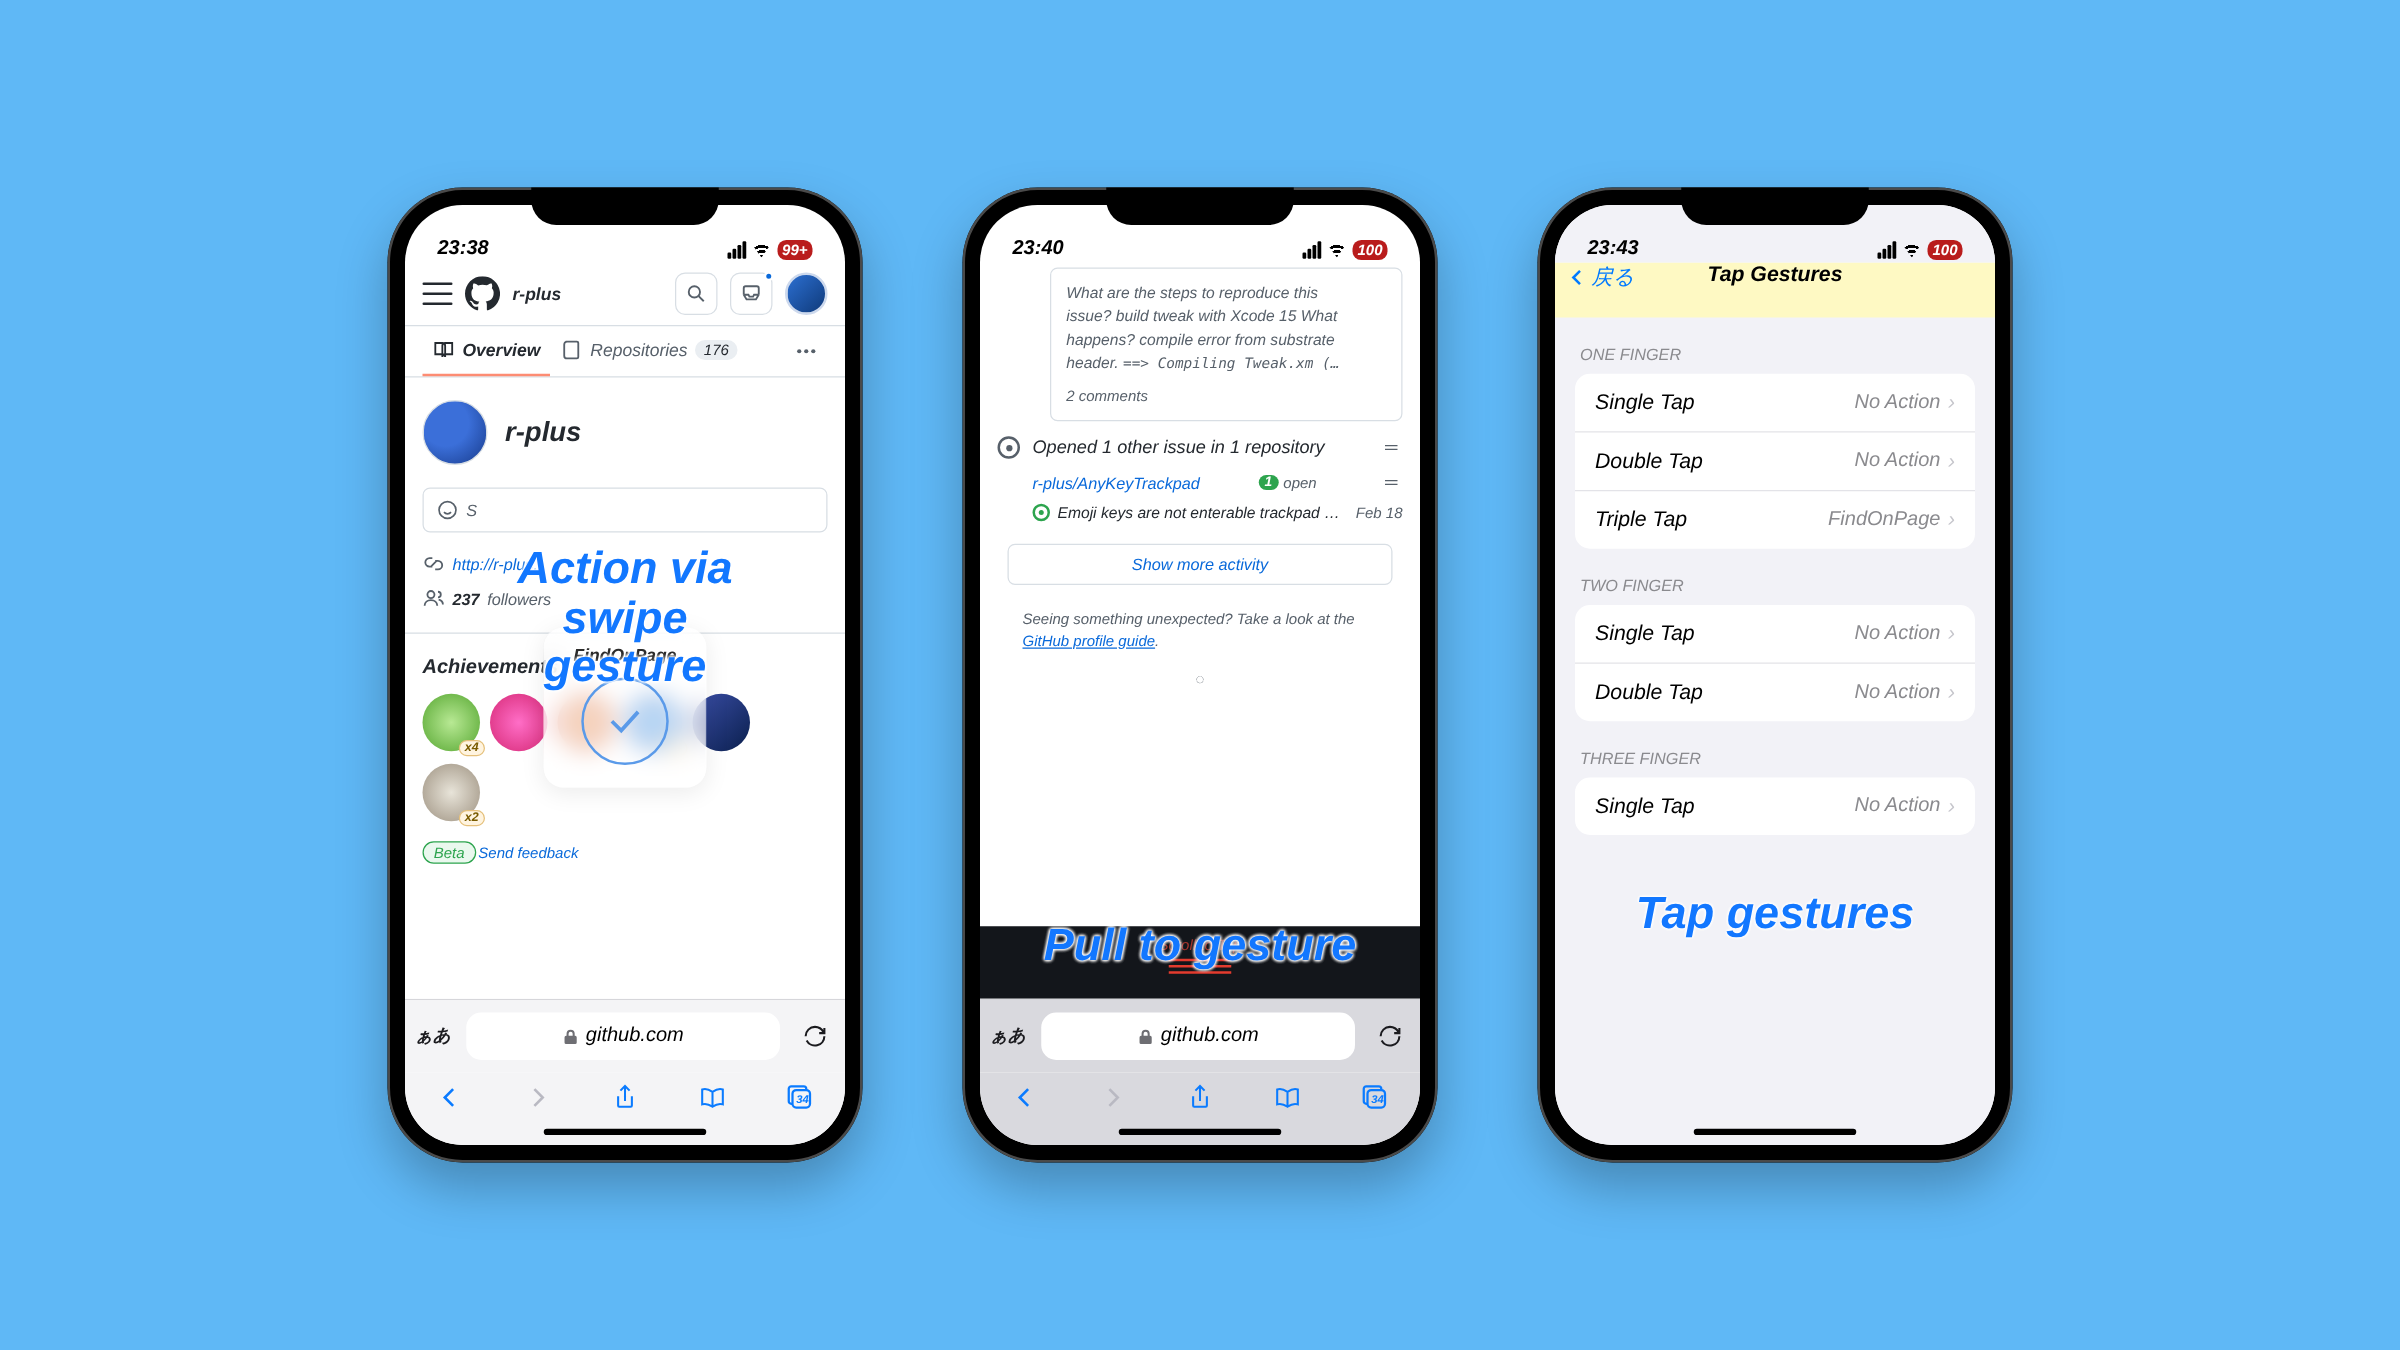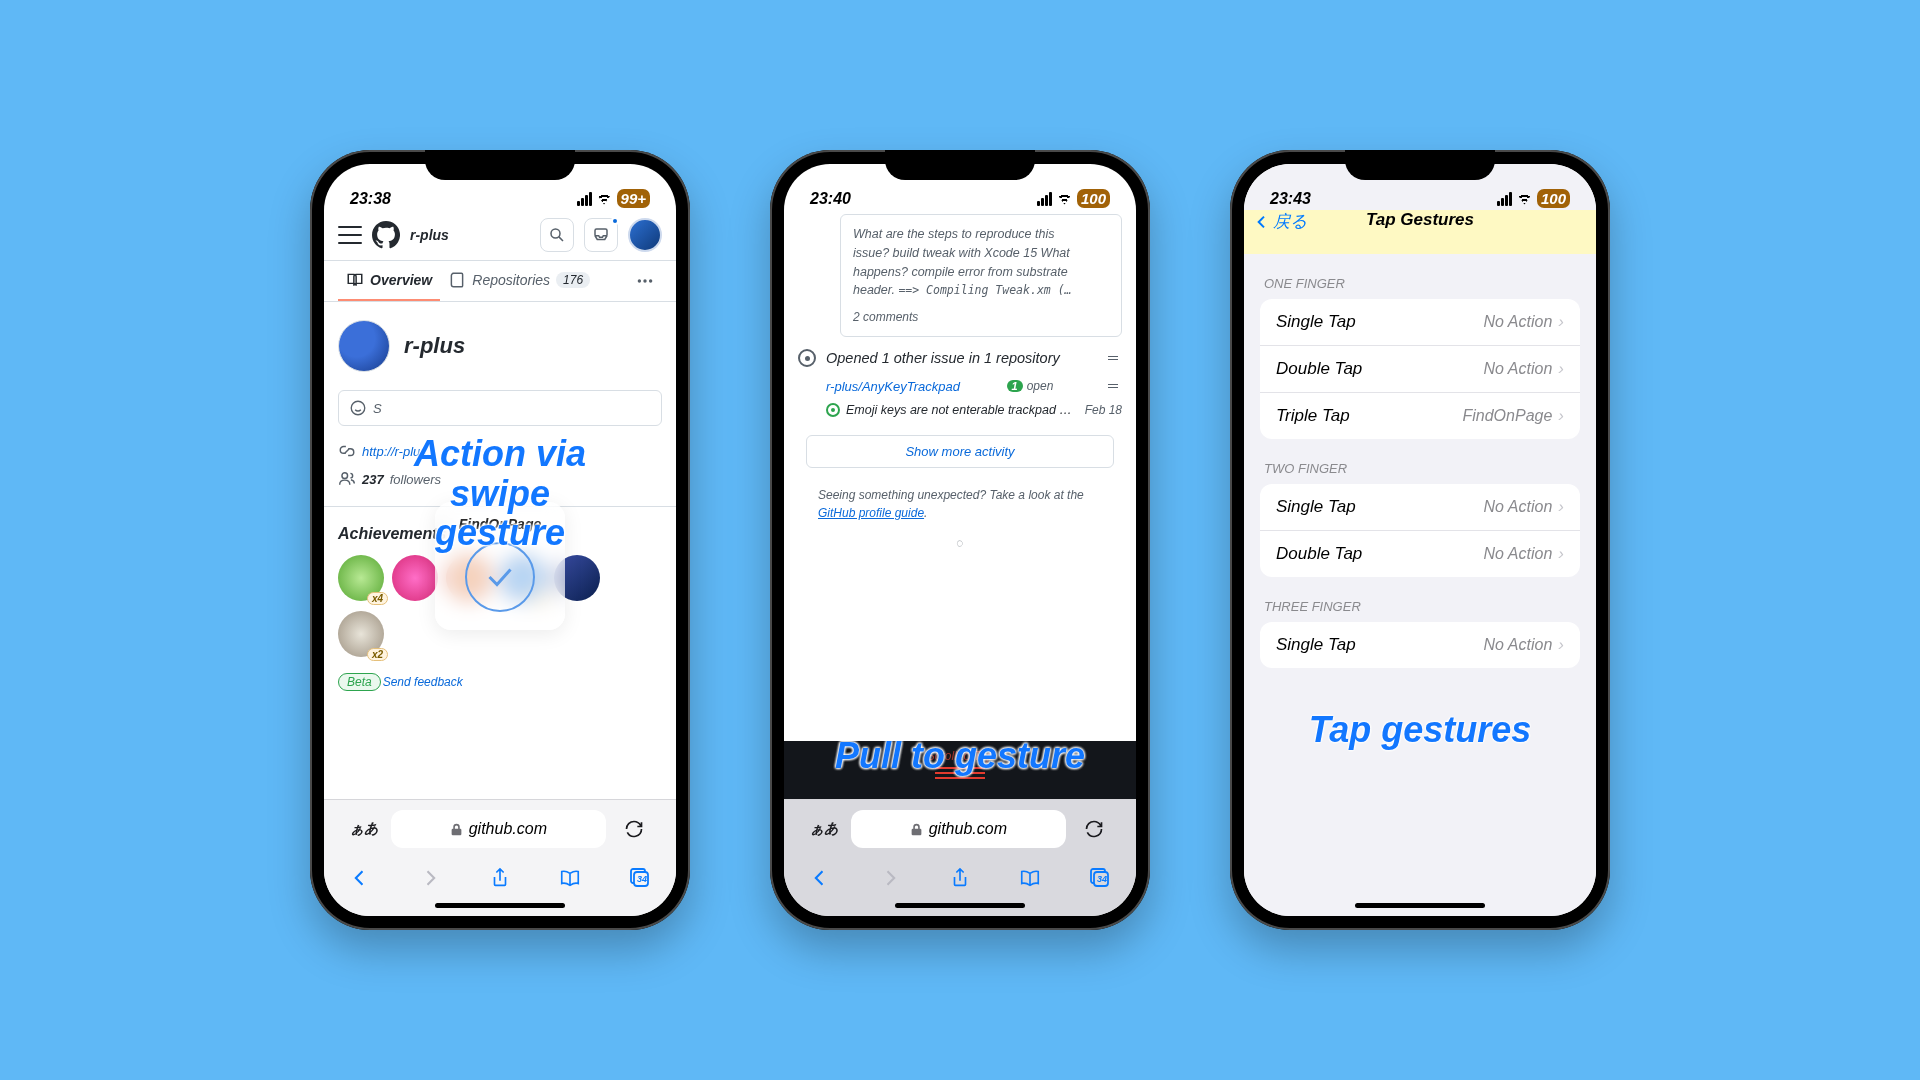--- a/index.html
+++ b/index.html
@@ -14,21 +14,21 @@
   .status-right { display:flex; align-items:center; gap:4px; }
   .sig { display:flex; gap:1px; align-items:flex-end; }
   .sig span { width:3px; background:#000; border-radius:1px; }
   .sig span:nth-child(1){height:5px}.sig span:nth-child(2){height:8px}.sig span:nth-child(3){height:11px}.sig span:nth-child(4){height:14px}
   .wifi { width:17px; height:12px; background:
     radial-gradient(circle at 50% 100%, #000 2px, transparent 2px),
     radial-gradient(circle at 50% 100%, transparent 4px, #000 4px, #000 6px, transparent 6px),
     radial-gradient(circle at 50% 100%, transparent 8px, #000 8px, #000 10px, transparent 10px);
     clip-path:polygon(0 0,100% 0,50% 100%);
   }
-  .batt { background:#a16207; color:#fff; font-size:15px; font-weight:700; padding:1px 4px; border-radius:7px; }
+  .batt { background:#b91c1c; color:#fff; font-size:12px; font-weight:700; padding:1px 4px; border-radius:7px; }
 
   .content { flex:1; overflow:hidden; position:relative; background:#fff; }
   .homebar { position:absolute; bottom:8px; left:50%; transform:translateX(-50%); width:130px; height:5px; background:#000; border-radius:3px; z-index:60; }
 
   
   .gh-header { display:flex; align-items:center; gap:10px; padding:8px 14px; border-bottom:1px solid #d8dee4; }
   .gh-burger { width:24px; height:18px; display:flex; flex-direction:column; justify-content:space-between; }
   .gh-burger span { height:2px; background:#24292f; border-radius:2px; }
   .gh-logo { width:28px; height:28px; }
   .gh-user { font-size:14px; font-weight:600; color:#24292f; flex:1; }
@@ -66,21 +66,21 @@
   .cap2 { top:526px; left:50%; transform:translateX(-50%); white-space:nowrap; }
   .cap3 { top:500px; left:50%; transform:translateX(-50%); white-space:nowrap; }
 
   
   .hud { position:absolute; top:292px; left:50%; transform:translateX(-50%); width:130px; padding:14px 10px 18px; background:rgba(255,255,255,.6); backdrop-filter:blur(10px); border-radius:16px; text-align:center; z-index:35; box-shadow:0 4px 20px rgba(0,0,0,.08);}
   .hud-title { font-size:14px; font-weight:600; color:#2b2b2b; margin-bottom:10px; }
   .hud-circle { width:70px; height:70px; border:2px solid #5a9ae9; border-radius:50%; margin:0 auto; display:flex; align-items:center; justify-content:center; }
   .hud-circle svg { stroke:#5a9ae9; }
 
   
-  .safari-url { background:#f4f4f6; border-top:1px solid #d6d6da; padding:10px 26px; display:flex; align-items:center; gap:12px; }
+  .safari-url { background:#f4f4f6; border-top:1px solid #d6d6da; padding:10px 8px; display:flex; align-items:center; gap:12px; }
   .url-field { flex:1; background:#fff; border-radius:12px; padding:10px 12px; display:flex; align-items:center; justify-content:center; gap:6px; font-size:16px; color:#000; }
   .aa { font-size:14px; font-weight:600; color:#1b1b1f; }
   .reload { width:32px; height:32px; display:flex; align-items:center; justify-content:center; color:#1b1b1f; }
   .safari-toolbar { background:#f4f4f6; padding:6px 22px 24px; display:flex; justify-content:space-between; align-items:center; }
   .tb-ic { width:28px; height:28px; display:flex; align-items:center; justify-content:center; color:#0a7bff; position:relative; }
   .tb-ic.dim { color:#b9b9c2; }
   .tab-count { position:absolute; font-size:9px; font-weight:700; color:#0a7bff; }
 
   
   .p2-top { padding:0 14px; }

